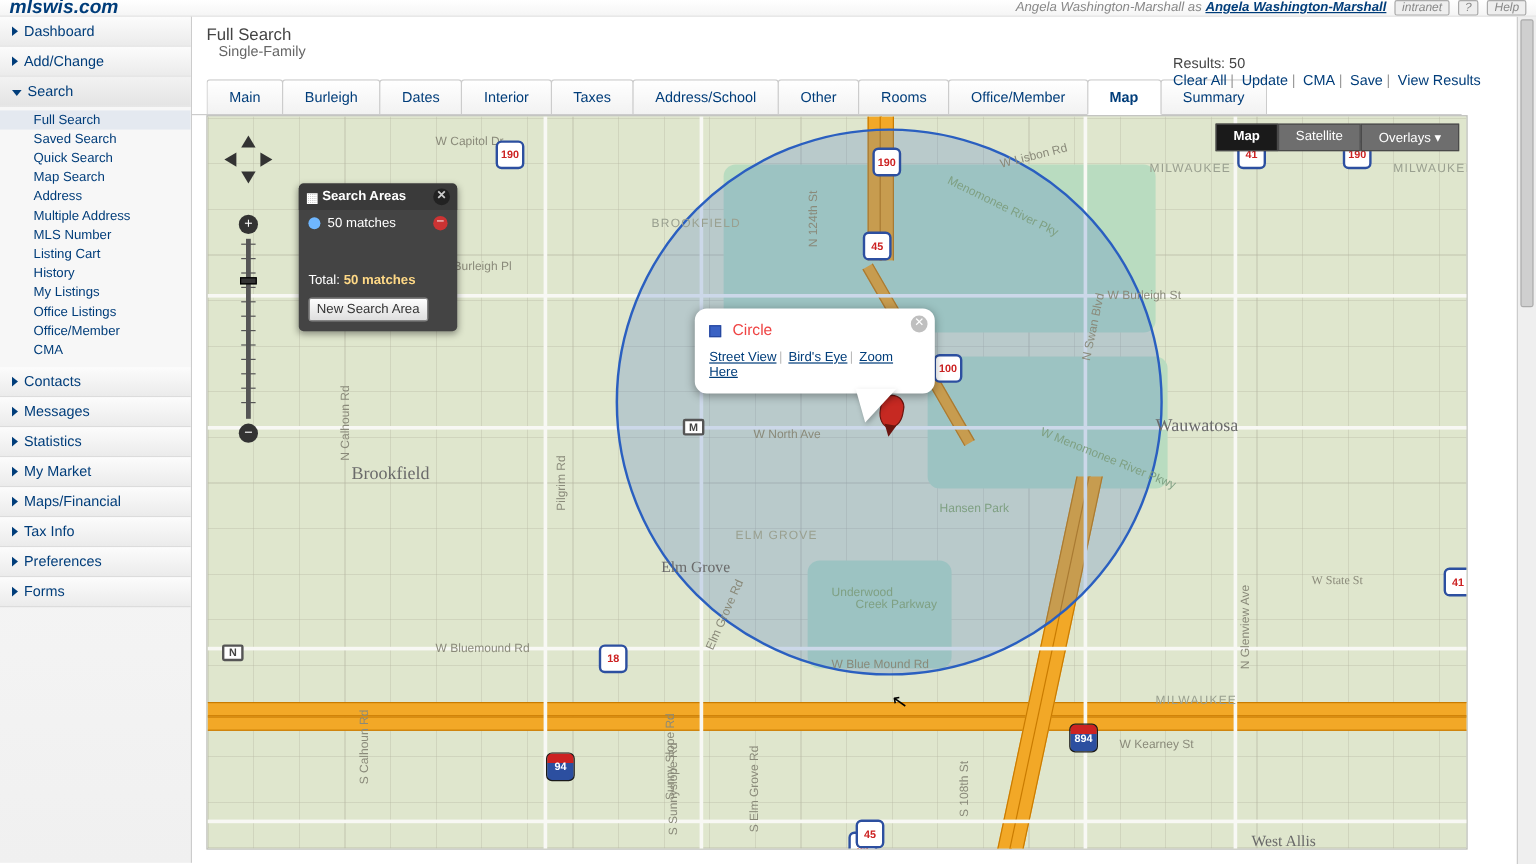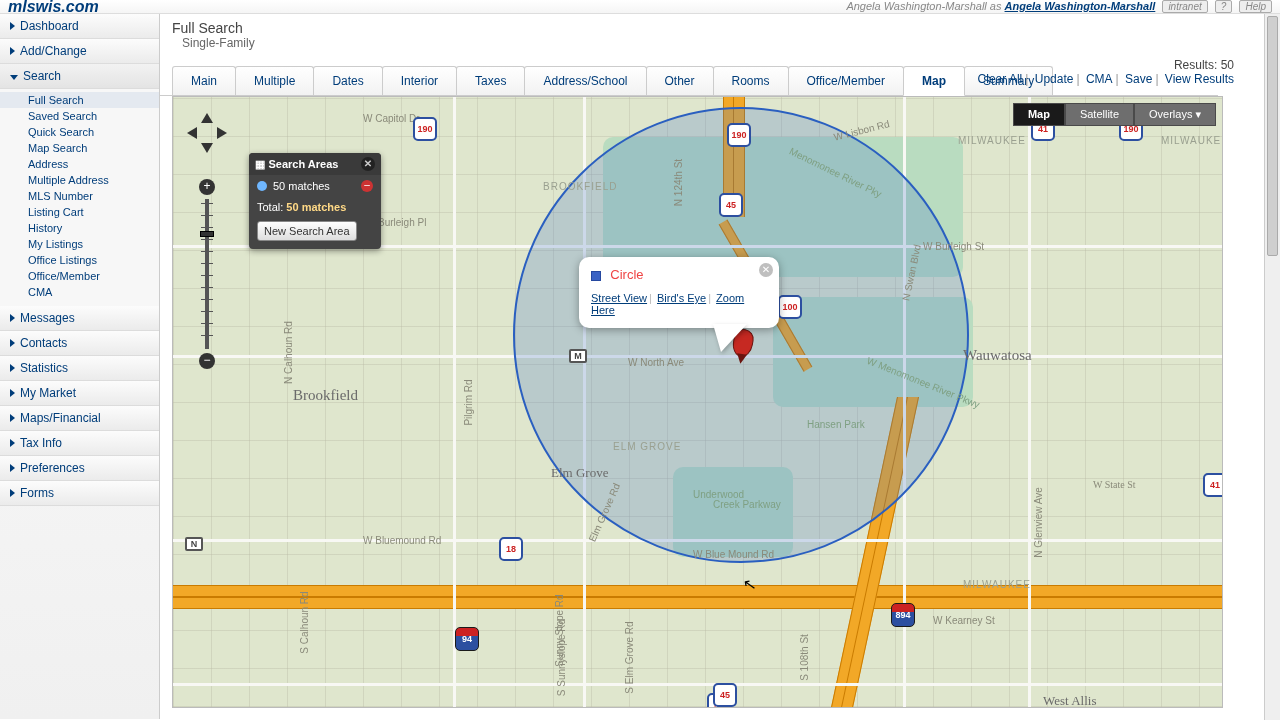--- a/index.html
+++ b/index.html
@@ -18,21 +18,21 @@
 .caret { display:inline-block; width:0; height:0; border-top:4px solid transparent; border-bottom:4px solid transparent; border-left:5px solid #003d7a; margin-right:5px;}
 .caret.down { border-left:4px solid transparent; border-right:4px solid transparent; border-top:5px solid #003d7a; border-bottom:none; }
 .subnav { background:#f7f7f7; padding:3px 0 6px; }
 .subnav div { padding: 2px 10px 2px 28px; color:#003d7a; font-size:11px; cursor:pointer; }
 .subnav div.active { background:#e4e9f0; }
 
 .main { flex:1; position: relative; background:#fff; }
 .crumbs { padding: 6px 12px 2px; }
 .crumbs .t1 { font-size: 14px; color:#444; }
 .crumbs .t2 { font-size: 12px; color:#666; margin-left:10px;}
-.resultsline { position:absolute; right:46px; top:32px; text-align:right; font-size:12px;margin-top:12px; }
+.resultsline { position:absolute; right:46px; top:32px; font-size:12px; }
 .resultsline .links a { color:#003d7a; text-decoration:none; }
 .resultsline .links span.sep { color:#999; margin:0 3px;}
 .resultsline .res { color:#444; }
 
 .tabs { display:flex; border-bottom:1px solid #ccc; margin:14px 0 0 0; height:30px; align-items:flex-end; padding:0 12px; width: 1058px;}
 .tabs .tab { flex:0 0 auto; padding:7px 18px; border:1px solid #ccc; border-bottom:none; margin-right:-1px; background:linear-gradient(#fff,#f2f2f2); color:#003d7a; font-size:12px; cursor:pointer; border-radius:3px 3px 0 0;}
 .tabs .tab.active { background:#fff; font-weight:bold; border-bottom:1px solid #fff; position:relative; top:1px;}
 
 .mapwrap { position:relative; margin:0 12px 12px; width:1051px; height:612px; border:1px solid #bbb; overflow:hidden; background:#e8edda; }
 
@@ -74,21 +74,21 @@
 .popup .links span { color:#bbb; margin:0 2px;}
 .popup .tail { position:absolute; right:32px; bottom:-24px; width:0;height:0; border-left:8px solid transparent; border-right:26px solid transparent; border-top:28px solid #fff; filter:drop-shadow(1px 2px 2px rgba(0,0,0,.25));}
 
 
 .sabox { position:absolute; left:76px; top:56px; width:132px; background:#444; color:#fff; border-radius:4px; padding:0 0 6px; font-size:11px; z-index:6; box-shadow:0 2px 6px rgba(0,0,0,.4);}
 .sabox .hdr { display:flex; align-items:center; padding:4px 6px; background:#3a3a3a; border-radius:4px 4px 0 0; font-weight:bold;}
 .sabox .hdr .x { margin-left:auto; width:14px;height:14px;border-radius:50%; background:#222; color:#ccc; font-size:10px; line-height:14px; text-align:center; cursor:pointer;}
 .sabox .row { padding:5px 8px; display:flex; align-items:center;}
 .sabox .dot { width:10px;height:10px;border-radius:50%; background:#6fb7ff; margin-right:6px;}
 .sabox .minus { margin-left:auto; width:12px;height:12px;border-radius:50%; background:#c33; color:#fff; font-size:10px; line-height:10px; text-align:center; cursor:pointer;}
-.sabox .tot { padding:4px 8px 6px; font-size:11px;}
+.sabox .tot { padding:4px 8px 6px; font-size:11px;margin-top:27px;}
 .sabox .tot b { color:#ffd986;}
 .sabox button { margin:2px 8px 2px; padding:3px 6px; font-size:11px; background:linear-gradient(#fefefe,#dedede); border:1px solid #888; border-radius:3px; color:#333; cursor:pointer;}
 
 
 .maptype { position:absolute; right:6px; top:6px; display:flex; z-index:6;}
 .maptype .btn { padding:4px 14px; font-size:11px; color:#fff; background:#6e6e6e; border:1px solid #4a4a4a; cursor:pointer;}
 .maptype .btn.active { background:#1a1a1a; font-weight:bold;}
 .maptype .btn:last-child::after { content:" ▾";}
 
 
@@ -135,22 +135,22 @@
       <div>Address</div>
       <div>Multiple Address</div>
       <div>MLS Number</div>
       <div>Listing Cart</div>
       <div>History</div>
       <div>My Listings</div>
       <div>Office Listings</div>
       <div>Office/Member</div>
       <div>CMA</div>
     </div>
+    <div class="side-item"><span class="caret"></span><span>Contacts</span></div>
     <div class="side-item"><span class="caret"></span><span>Messages</span></div>
-    <div class="side-item"><span class="caret"></span><span>Contacts</span></div>
     <div class="side-item"><span class="caret"></span><span>Statistics</span></div>
     <div class="side-item"><span class="caret"></span><span>My Market</span></div>
     <div class="side-item"><span class="caret"></span><span>Maps/Financial</span></div>
     <div class="side-item"><span class="caret"></span><span>Tax Info</span></div>
     <div class="side-item"><span class="caret"></span><span>Preferences</span></div>
     <div class="side-item"><span class="caret"></span><span>Forms</span></div>
   </div>
 
   <div class="main">
     <div class="crumbs">
@@ -163,21 +163,21 @@
         <a href="#">Clear All</a><span class="sep">|</span>
         <a href="#">Update</a><span class="sep">|</span>
         <a href="#">CMA</a><span class="sep">|</span>
         <a href="#">Save</a><span class="sep">|</span>
         <a href="#">View Results</a>
       </div>
     </div>
 
     <div class="tabs">
       <div class="tab">Main</div>
-      <div class="tab">Multiple</div>
+      <div class="tab">Burleigh</div>
       <div class="tab">Dates</div>
       <div class="tab">Interior</div>
       <div class="tab">Taxes</div>
       <div class="tab">Address/School</div>
       <div class="tab">Other</div>
       <div class="tab">Rooms</div>
       <div class="tab">Office/Member</div>
       <div class="tab active">Map</div>
       <div class="tab">Summary</div>
     </div>
@@ -222,21 +222,21 @@
       <div class="roadlabel" style="left:190px; top:16px;">W Capitol Dr</div>
       <div class="roadlabel" style="left:660px; top:28px; transform:rotate(-14deg);">W Lisbon Rd</div>
       <div class="roadlabel" style="left:205px; top:120px;">Burleigh Pl</div>
       <div class="roadlabel" style="left:750px; top:144px;">W Burleigh St</div>
       <div class="roadlabel" style="left:455px; top:260px;">W North Ave</div>
       <div class="roadlabel" style="left:190px; top:438px;">W Bluemound Rd</div>
       <div class="roadlabel" style="left:520px; top:452px;">W Blue Mound Rd</div>
       <div class="roadlabel" style="left:30px; top:586px;margin-top:28px;">W Greenfield Ave</div>
       <div class="roadlabel" style="left:760px; top:518px;">W Kearney St</div>
       <div class="roadlabel" style="left:920px; top:382px;font-family:Liberation Serif, serif;">W State St</div>
-      <div class="roadlabel" style="left:610px; top:322px; color:#7fa083;margin-left:24px;">Hansen Park</div>
+      <div class="roadlabel" style="left:610px; top:322px; color:#7fa083;">Hansen Park</div>
       <div class="roadlabel" style="left:520px; top:392px; color:#7fa083;">Underwood</div>
       <div class="roadlabel" style="left:540px; top:402px; color:#7fa083;">Creek Parkway</div>
       <div class="roadlabel" style="left:690px; top:280px; transform:rotate(22deg); color:#7fa083;">W Menomonee River Pkwy</div>
       <div class="roadlabel" style="left:612px; top:70px; transform:rotate(26deg); color:#7fa083;">Menomonee River Pky</div>
       <div class="roadlabel" style="left:272px; top:300px; transform:rotate(-90deg);">Pilgrim Rd</div>
       <div class="roadlabel" style="left:84px; top:250px; transform:rotate(-90deg);">N Calhoun Rd</div>
       <div class="roadlabel" style="left:100px; top:520px; transform:rotate(-90deg);">S Calhoun Rd</div>
       <div class="roadlabel" style="left:350px; top:528px; transform:rotate(-90deg);">Sunny Slope Rd</div>
       <div class="roadlabel" style="left:420px; top:555px; transform:rotate(-90deg);">S Elm Grove Rd</div>
       <div class="roadlabel" style="left:400px; top:410px; transform:rotate(-66deg);">Elm Grove Rd</div>

